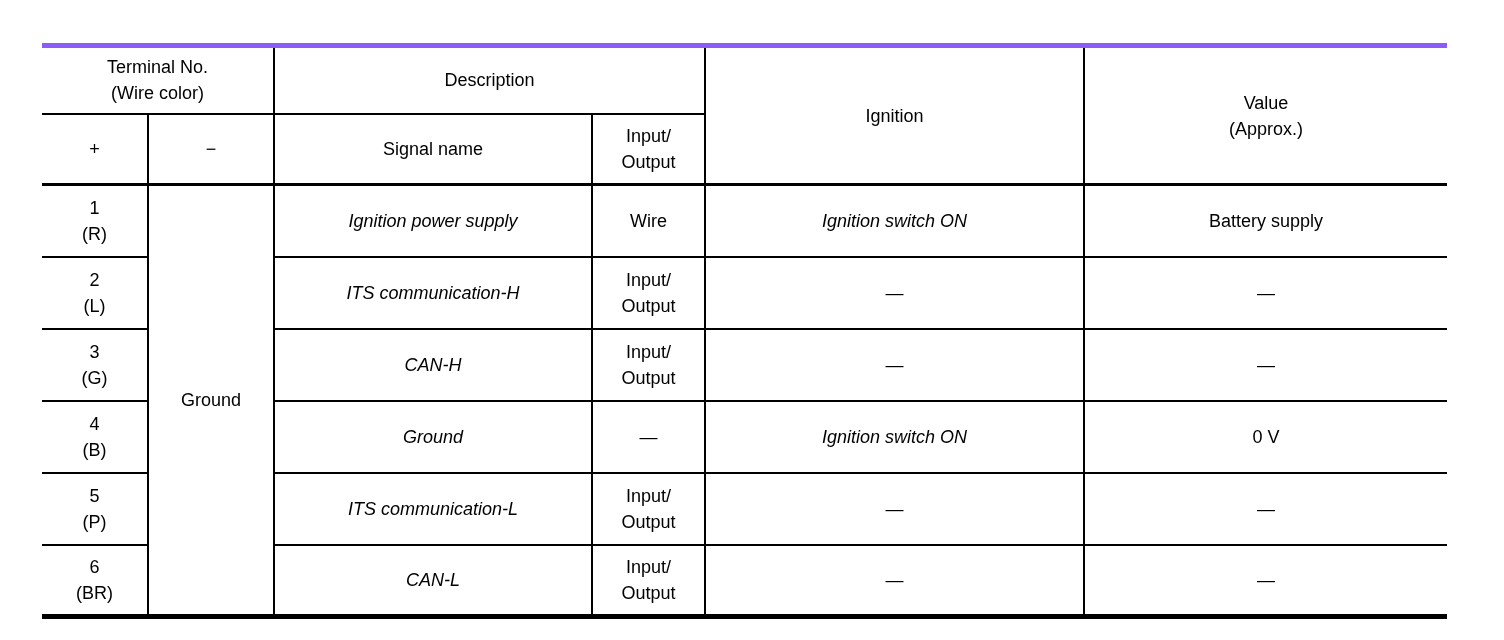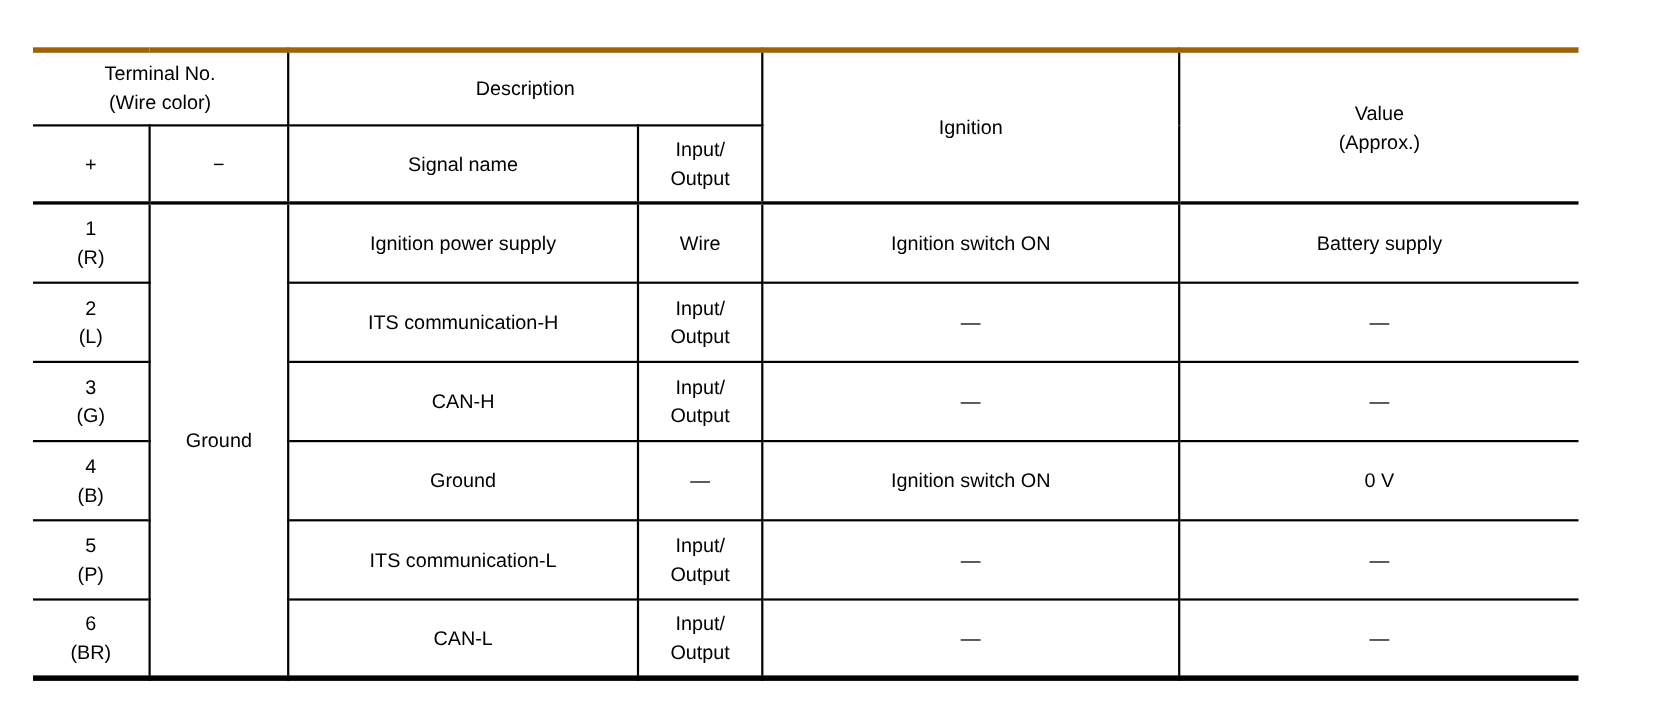--- a/index.html
+++ b/index.html
@@ -12,26 +12,26 @@
     color: #000000;
   }
   .page {
     position: relative;
     width: 1504px;
     height: 640px;
     background: #ffffff;
   }
   table.spec {
     position: absolute;
-    left: 30px;
+    left: 42px;
     top: 43px;
     width: 1405px;
     border-collapse: collapse;
     table-layout: fixed;
-    border-top: 5px solid #a16207;
+    border-top: 5px solid #8b5cf6;
     border-bottom: 5px solid #000000;
     border-left: none;
     border-right: none;
   }
   table.spec th, table.spec td {
     border: 2px solid #000000;
     font-weight: normal;
     font-size: 18px;
     line-height: 26px;
     text-align: center;
@@ -39,21 +39,21 @@
     padding: 2px 0;
     white-space: pre-line;
     overflow: hidden;
   }
   
   .no-l { border-left: none !important; }
   .no-r { border-right: none !important; }
   
   .hb { border-bottom: 3px solid #000000 !important; }
   
-  .l { text-align: left; padding-left: 12px; padding-right: 6px; }
+  .l { text-align: left; padding-left: 12px; padding-right: 6px; font-style: italic; }
   tr.h1 { height: 68px; }
   tr.h2 { height: 71px; }
   tr.body { height: 72px; }
 </style>
 </head>
 <body>
 
 <div class="page">
   <table class="spec">
     <colgroup>

